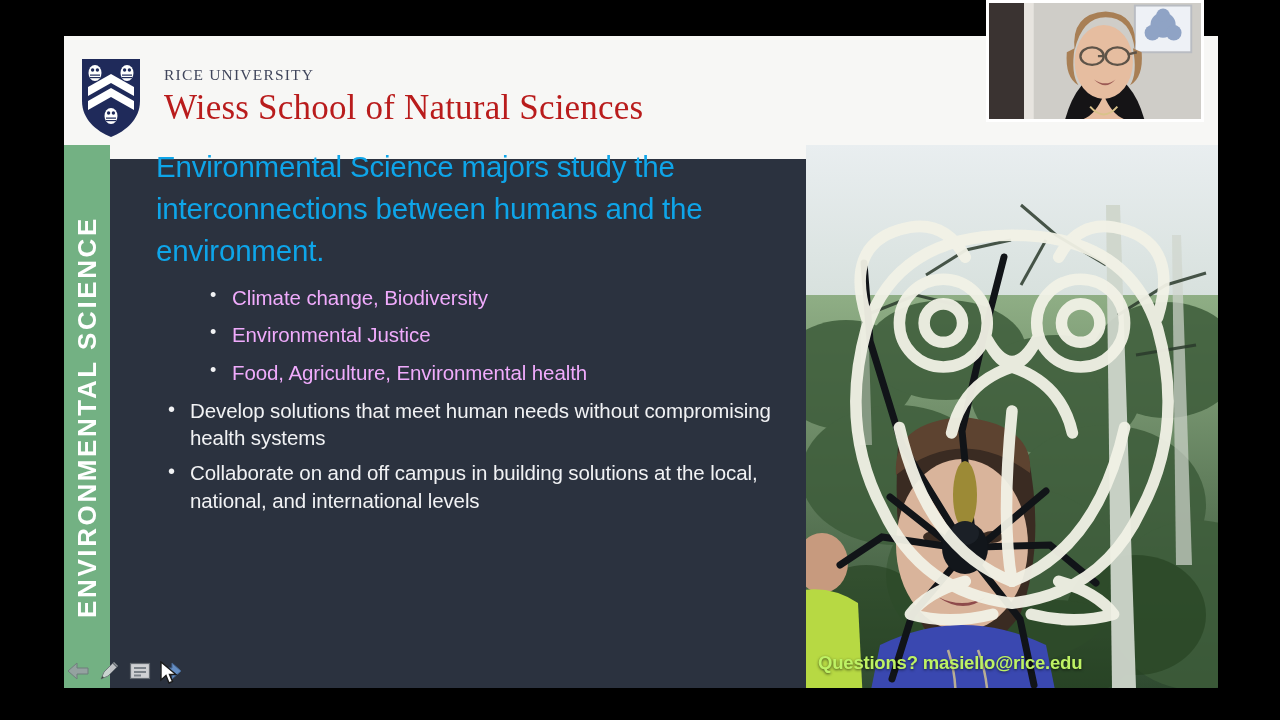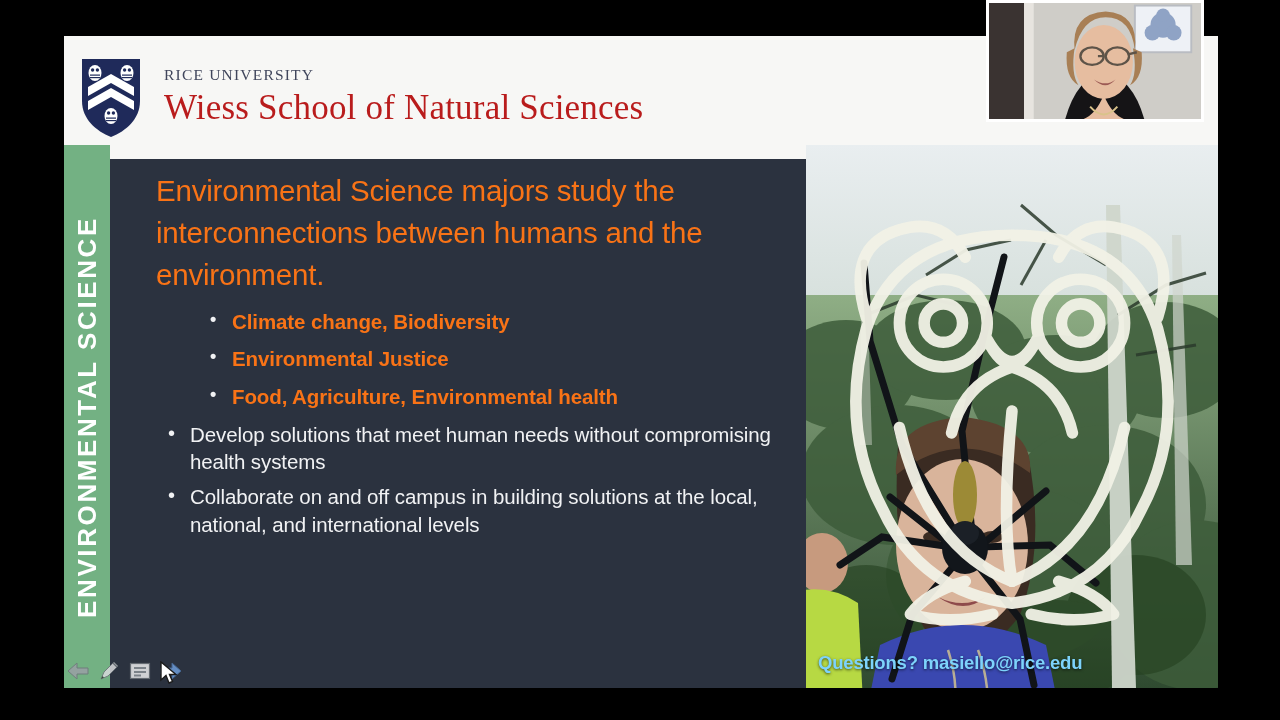--- a/index.html
+++ b/index.html
@@ -42,49 +42,48 @@
     transform-origin:center center;
     white-space:nowrap; color:#ffffff; font-size:26px; font-weight:700;
     letter-spacing:2.6px;
   }
 
   
   #body-col {
     position:absolute; left:92px; top:110px; width:660px; color:#fff;
   }
   #headline {
-    font-size:29.5px; line-height:1.42; font-weight:400; color:#f97316;
+    font-size:29.5px; line-height:1.42; font-weight:400; color:#0ea5e9;
     letter-spacing:-0.2px;
-    margin-top:24px;
   }
   ul.lvl1 { list-style:none; margin-top:12px; }
   ul.lvl1 > li {
     position:relative; padding-left:34px; font-size:20.5px; line-height:1.35;
     margin-bottom:7px; color:#f1f2f4; letter-spacing:-0.1px;
   }
   ul.lvl1 > li > .bt::before {
     content:"•"; position:absolute; left:12px; top:-1px; font-size:20px; color:#f1f2f4;
   }
   ul.lvl2 { list-style:none; margin-top:6px; margin-bottom:4px; }
   ul.lvl2 > li {
     position:relative; padding-left:42px; font-size:20.5px; line-height:1.35;
-    margin-bottom:10px; color:#f97316; letter-spacing:-0.1px;font-weight:bold;
+    margin-bottom:10px; color:#f0abfc; letter-spacing:-0.1px;
   }
   ul.lvl2 > li::before {
     content:"•"; position:absolute; left:20px; top:-1px; font-size:18px; color:#f1f2f4;
   }
 
   
   #photo {
     position:absolute; left:742px; top:109px; width:412px; height:543px;
     overflow:hidden; background:#3f5a44;
   }
   #photo svg { position:absolute; left:0; top:0; width:100%; height:100%; }
   #caption {
-    position:absolute; left:12px; bottom:14px; color:#7dd3fc;
+    position:absolute; left:12px; bottom:14px; color:#bef264;
     font-size:18.5px; font-weight:700; letter-spacing:-0.2px;
     text-shadow:0 1px 3px rgba(0,0,0,.65);
   }
   #owl-mark {
     position:absolute; right:12px; bottom:6px; width:150px; height:160px;
     opacity:.95;
   }
 
   
   #pip {

